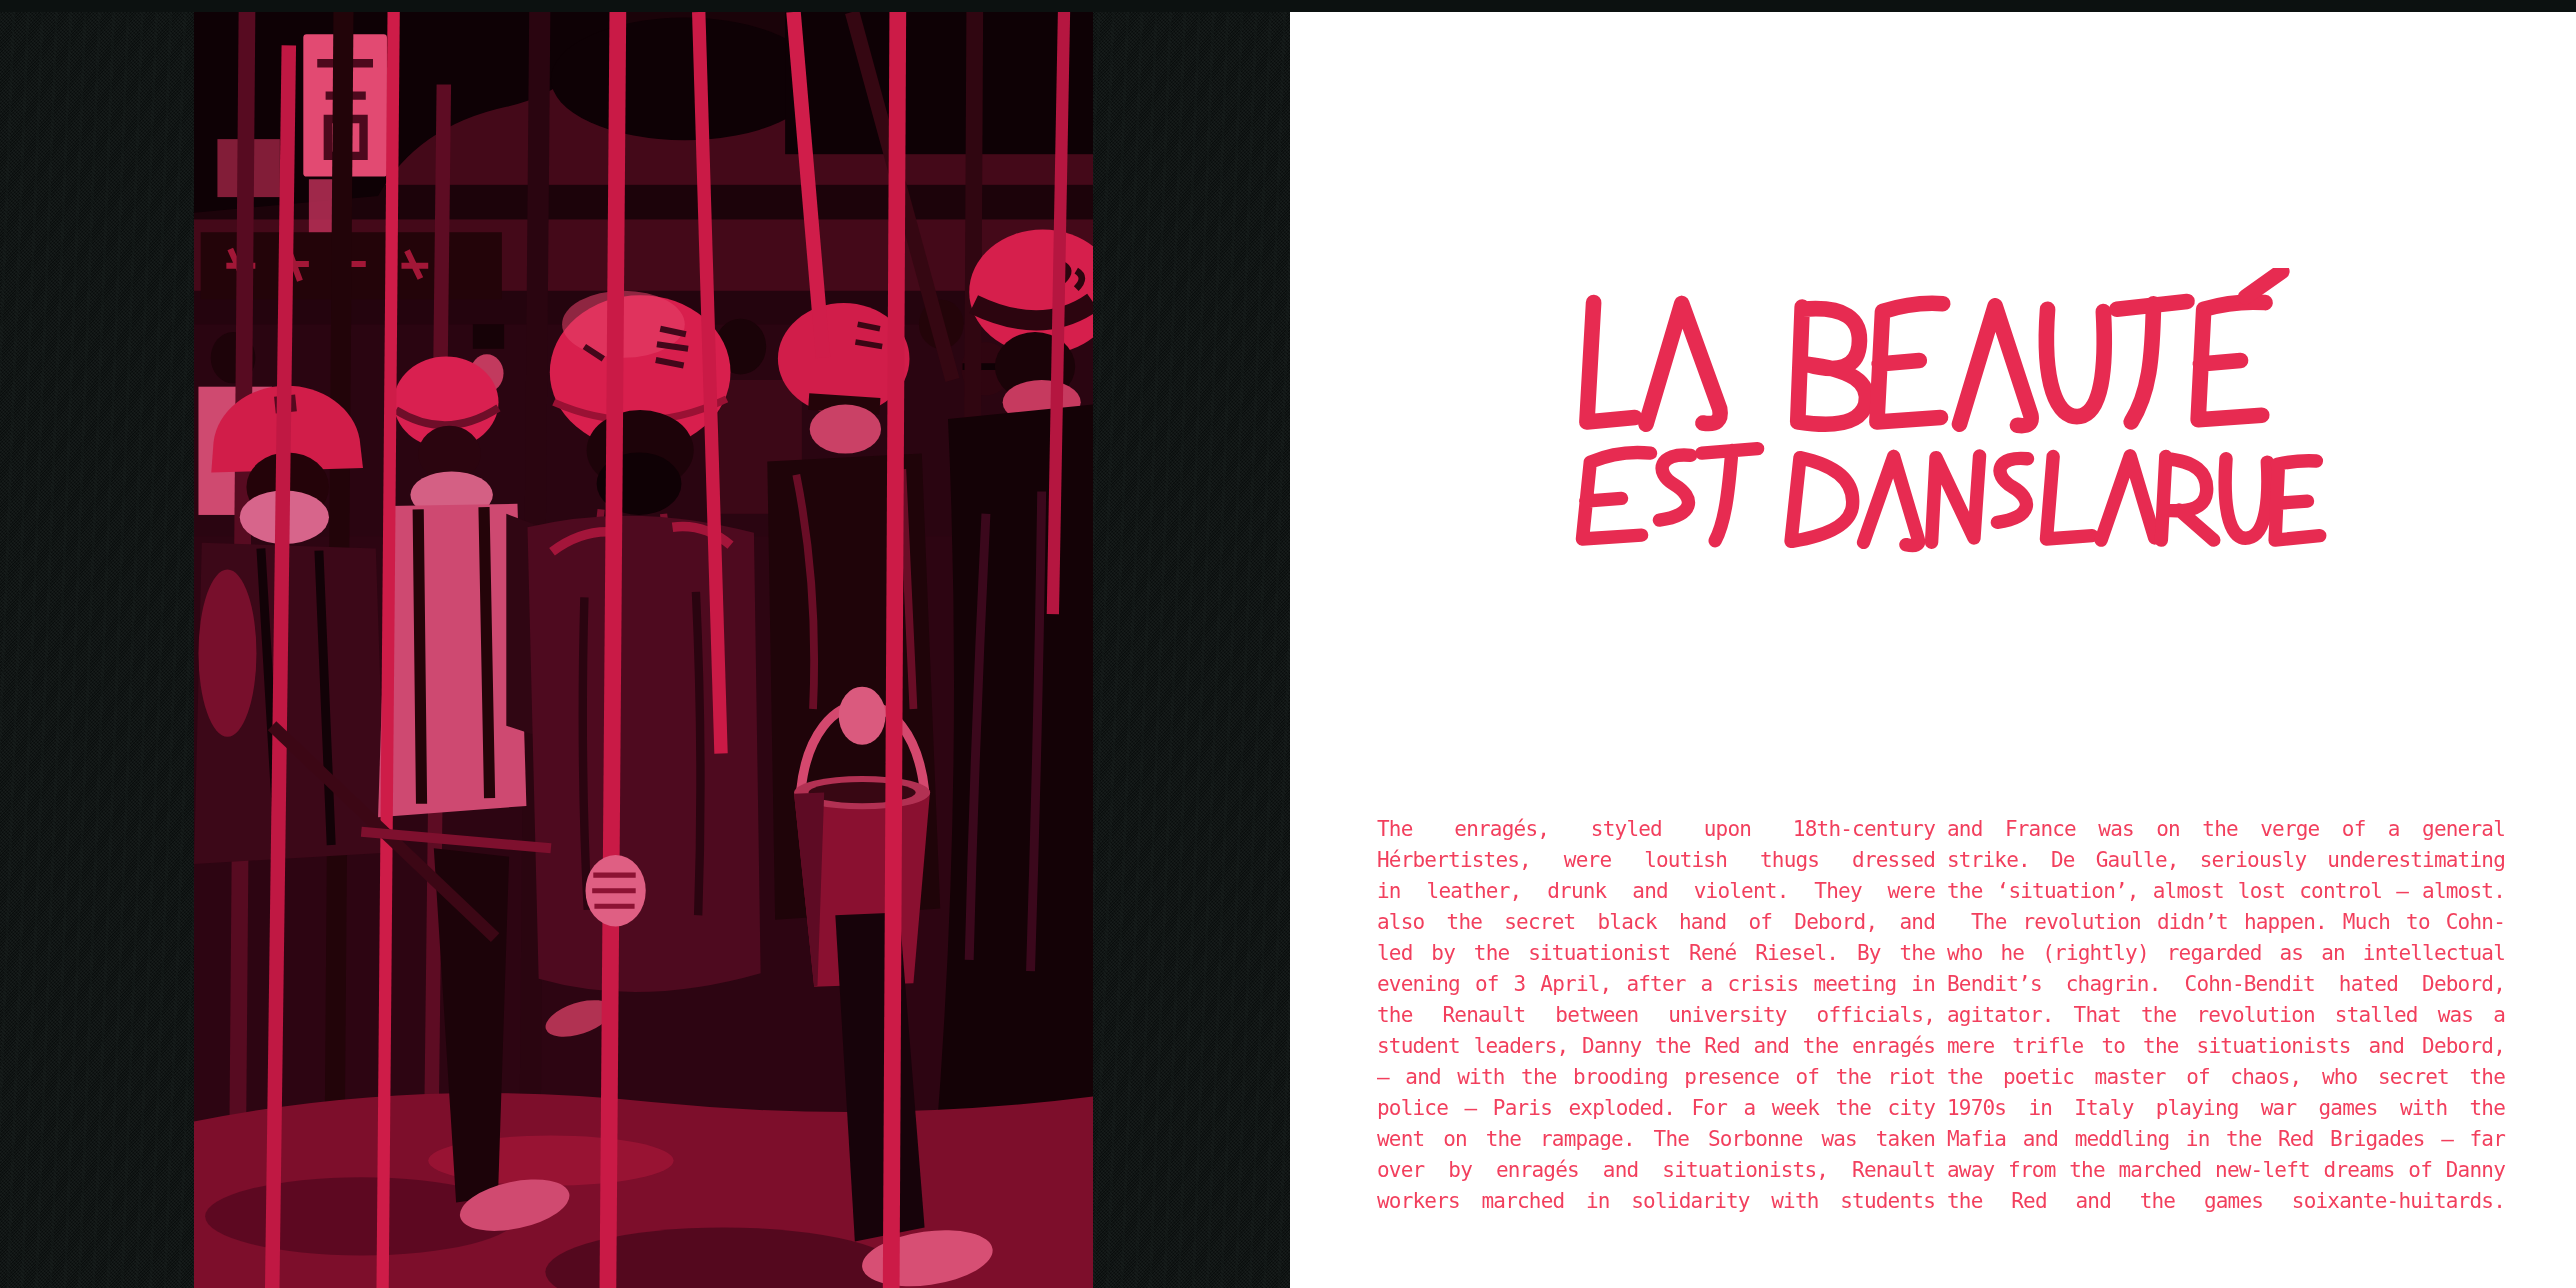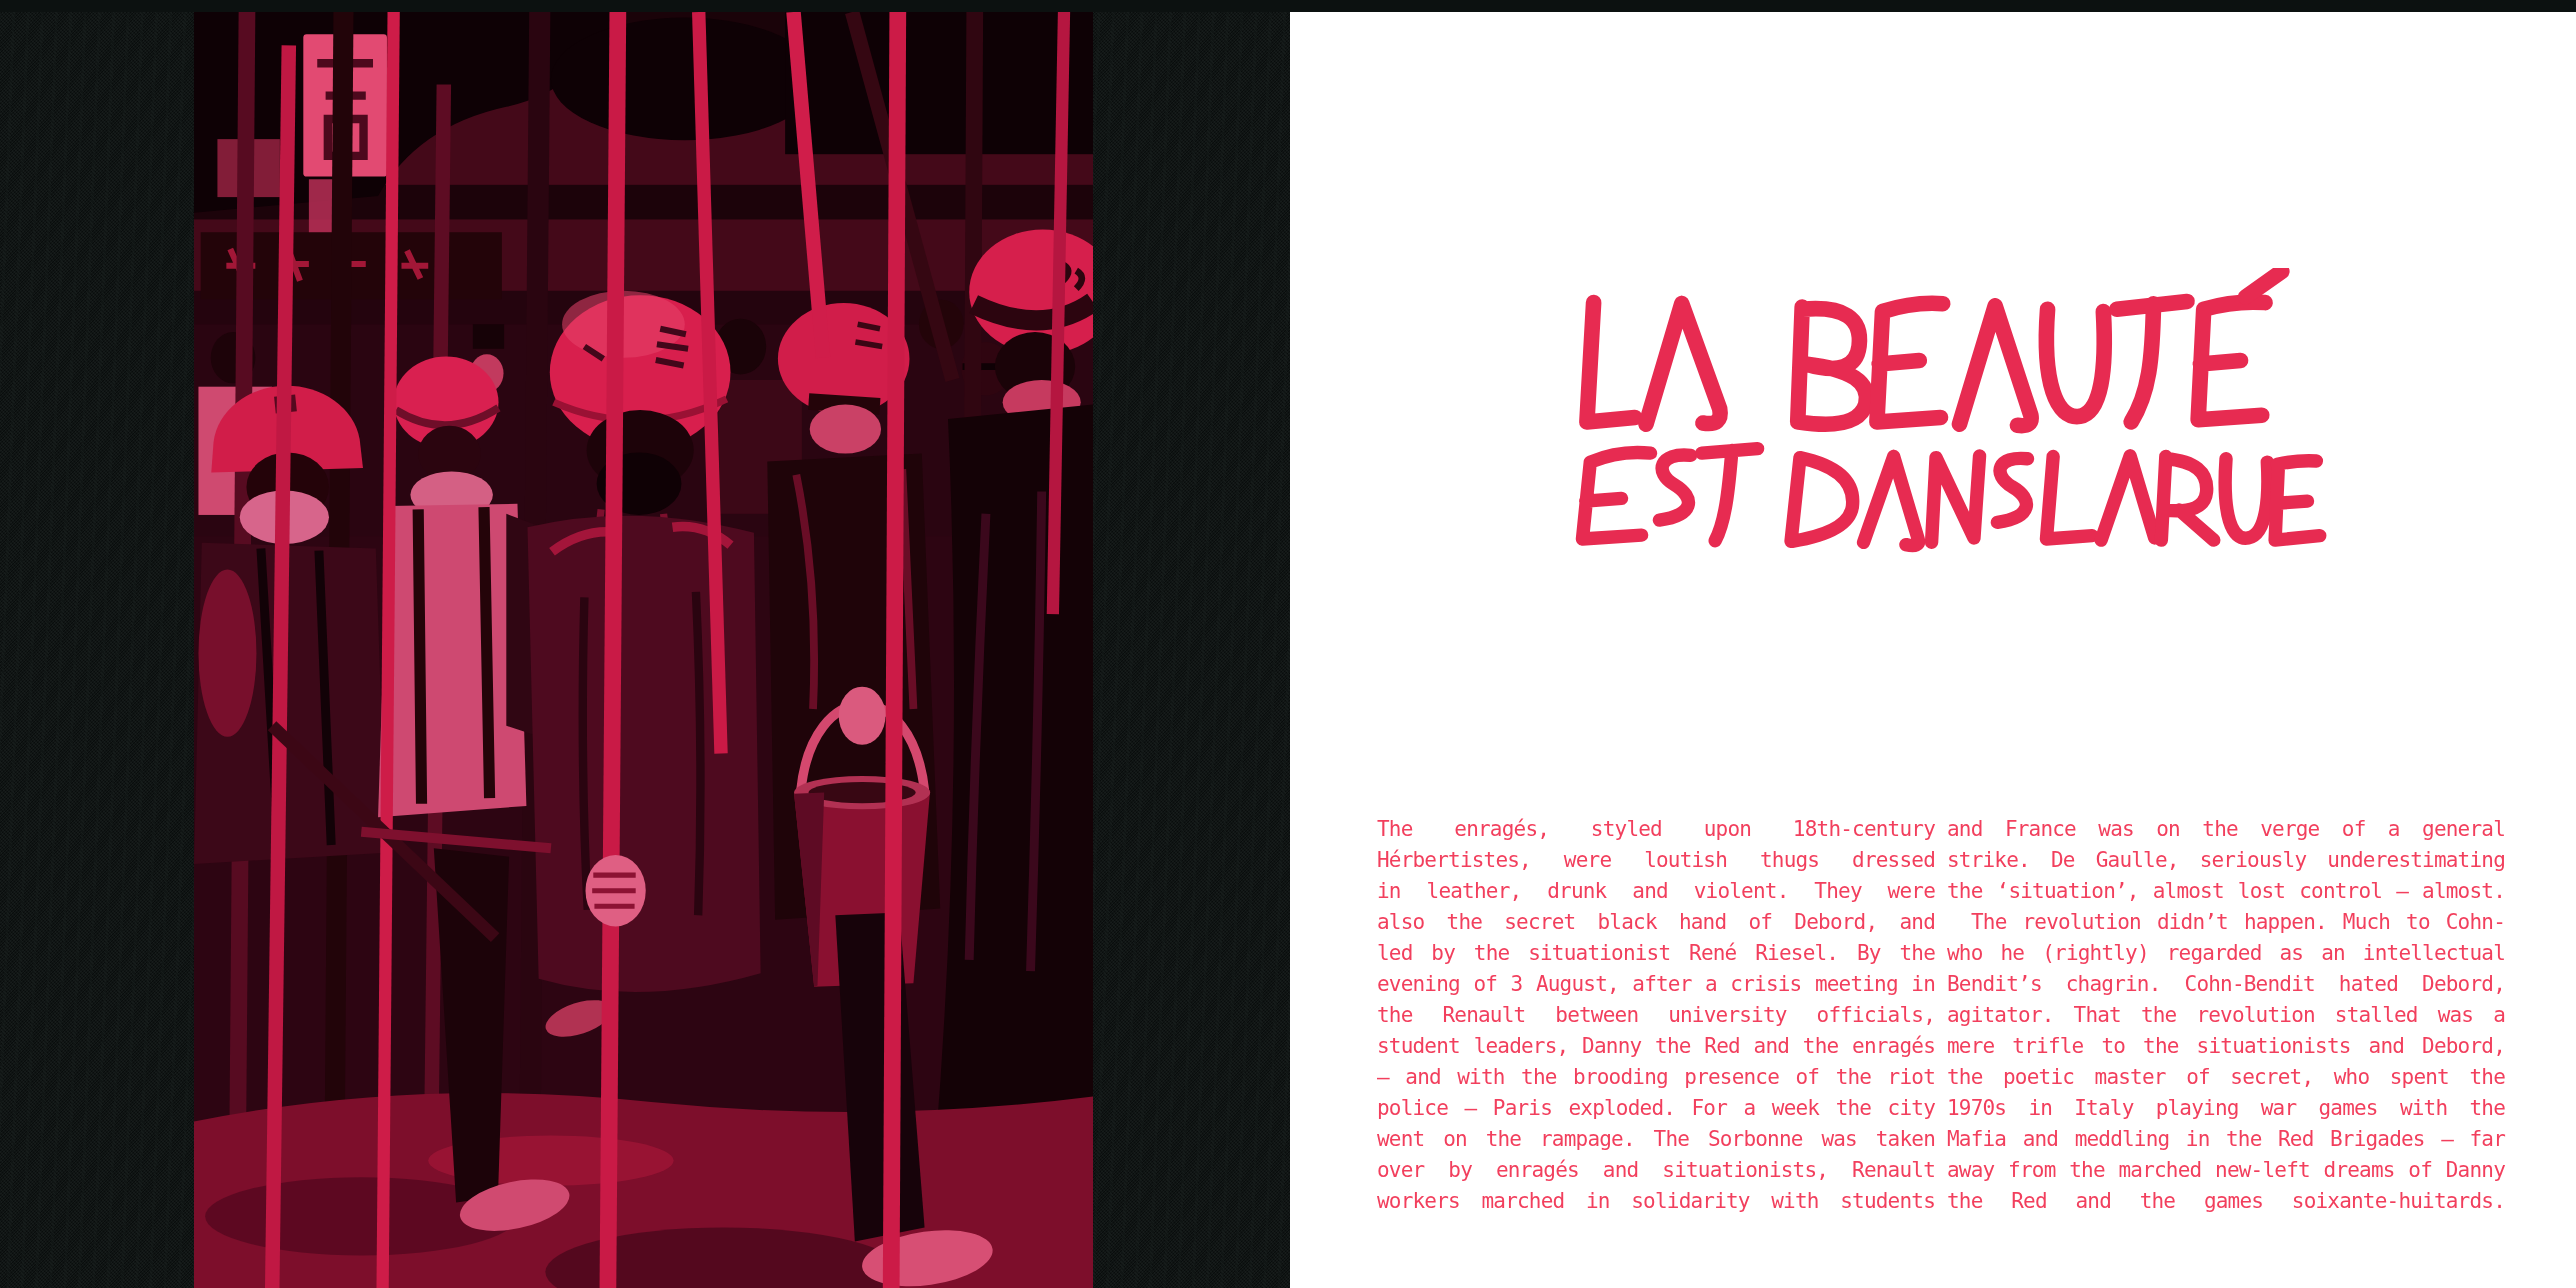--- a/index.html
+++ b/index.html
@@ -220,39 +220,39 @@
       </g>
     </g>
   </svg>
 
   <div id="col-left" class="col">
       <div class="tline">The enragés, styled upon 18th-century</div>
       <div class="tline">Hérbertistes, were loutish thugs dressed</div>
       <div class="tline">in leather, drunk and violent. They were</div>
       <div class="tline">also the secret black hand of Debord, and</div>
       <div class="tline">led by the situationist René Riesel. By the</div>
-      <div class="tline">evening of 3 August, after a crisis meeting in</div>
+      <div class="tline">evening of 3 April, after a crisis meeting in</div>
       <div class="tline">the Renault between university officials,</div>
       <div class="tline">student leaders, Danny the Red and the enragés</div>
       <div class="tline">— and with the brooding presence of the riot</div>
       <div class="tline">police — Paris exploded. For a week the city</div>
       <div class="tline">went on the rampage. The Sorbonne was taken</div>
       <div class="tline">over by enragés and situationists, Renault</div>
       <div class="tline">workers marched in solidarity with students</div>
     </div>
   <div id="col-right" class="col">
       <div class="tline">and France was on the verge of a general</div>
       <div class="tline">strike. De Gaulle, seriously underestimating</div>
       <div class="tline">the ‘situation’, almost lost control — almost.</div>
       <div class="tline" style="padding-left: 24px;">The revolution didn’t happen. Much to Cohn-</div>
       <div class="tline">who he (rightly) regarded as an intellectual</div>
       <div class="tline">Bendit’s chagrin. Cohn-Bendit hated Debord,</div>
       <div class="tline">agitator. That the revolution stalled was a</div>
       <div class="tline">mere trifle to the situationists and Debord,</div>
-      <div class="tline">the poetic master of secret, who spent the</div>
+      <div class="tline">the poetic master of chaos, who secret the</div>
       <div class="tline">1970s in Italy playing war games with the</div>
       <div class="tline">Mafia and meddling in the Red Brigades — far</div>
       <div class="tline">away from the marched new-left dreams of Danny</div>
       <div class="tline">the Red and the games soixante-huitards.</div>
     </div>
 
 </div>
 
 
 </body></html>

